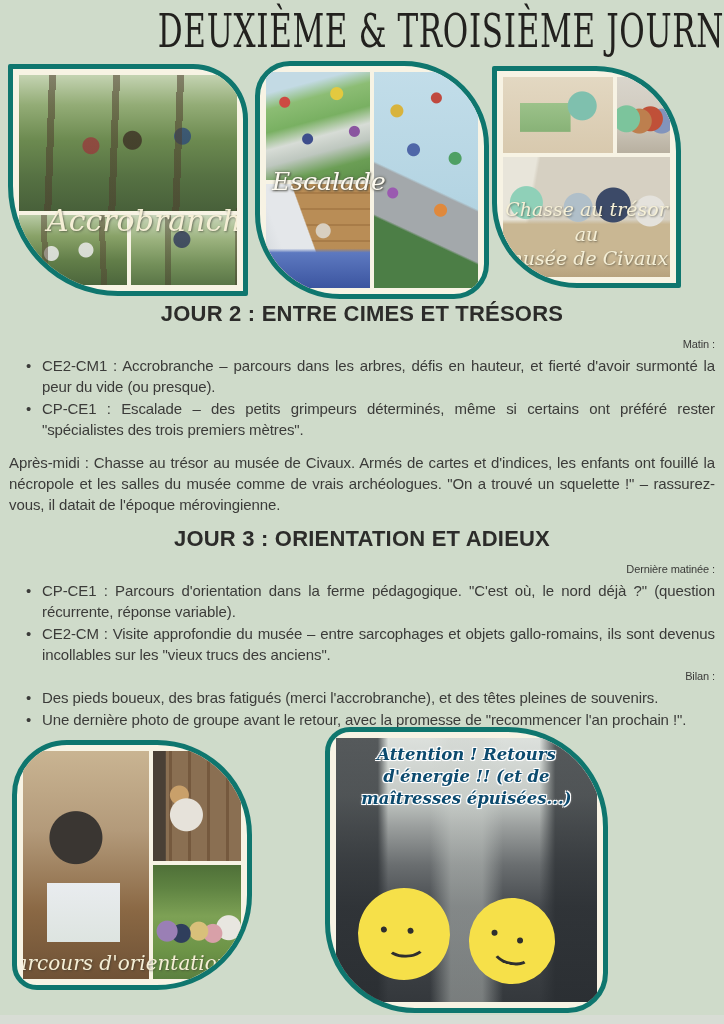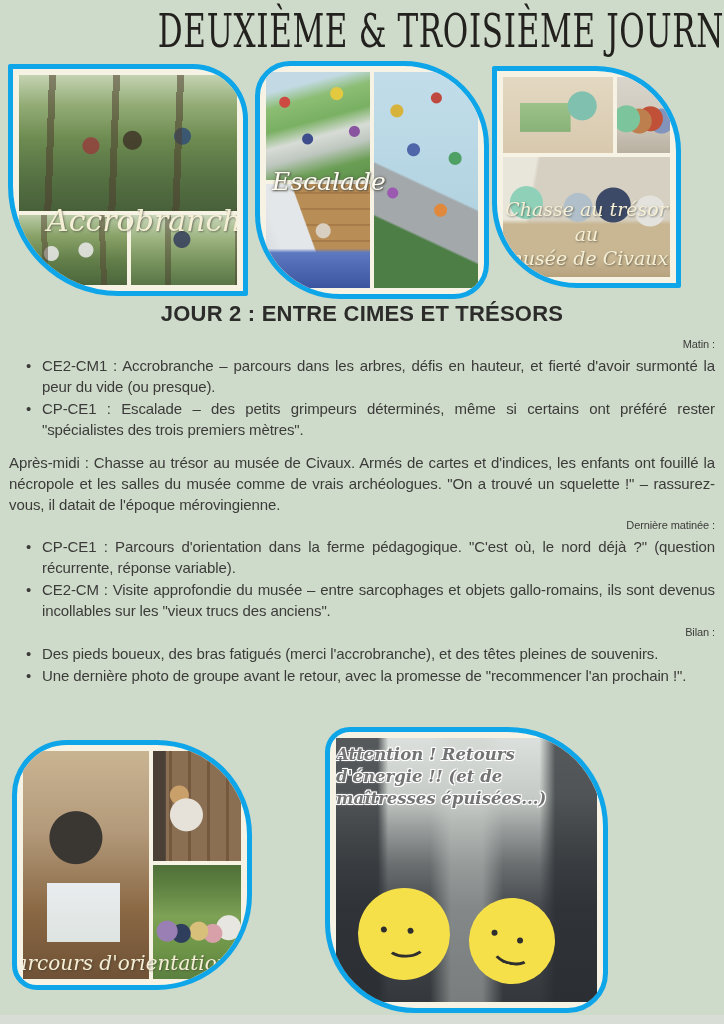--- a/index.html
+++ b/index.html
@@ -16,21 +16,21 @@
   .page-title span{
     display:inline-block;
     font-family:"DejaVu Serif",serif;
     font-weight:500;font-size:47px;line-height:54px;color:#22211e;
     transform:scaleX(0.66);transform-origin:50% 50%;
     letter-spacing:1px;
   }
   
   .collage{
     position:absolute;box-sizing:border-box;
-    border:5px solid #0ea5e9;background:#f7f3e4;
+    border:5px solid #0f766e;background:#f7f3e4;
     padding:6px;overflow:hidden;
   }
   .collage-inner{position:relative;width:100%;height:100%;overflow:hidden;}
   .ph{position:absolute;overflow:hidden;}
   .c-accro{left:8px;top:64px;width:240px;height:232px;border-radius:2px 55px 2px 110px;}
   .c-escalade{left:255px;top:61px;width:234px;height:238px;border-radius:35px 85px 35px 85px;}
   .c-chasse{left:492px;top:66px;width:189px;height:222px;border-radius:2px 85px 2px 85px;}
   .c-orient{left:12px;top:740px;width:240px;height:250px;border-radius:55px 95px 95px 25px;}
   .c-bus{left:325px;top:727px;width:283px;height:286px;border-radius:25px 100px 40px 90px;}
 
@@ -155,23 +155,23 @@
     font-family:"DejaVu Serif",serif;font-style:italic;
     color:#f5efd6;text-shadow:1px 1px 2px rgba(55,55,45,.55);
     white-space:nowrap;
   }
   .lbl-accro{left:28px;top:128px;font-size:30px;}
   .lbl-escalade{left:6px;top:95px;font-size:25px;color:#fdfaf0;
     text-shadow:0 0 3px rgba(90,90,80,.9),1px 1px 2px rgba(60,60,50,.8);}
   .lbl-chasse{left:0;right:0;bottom:6px;text-align:center;font-size:19px;line-height:1.3;white-space:normal;}
   .lbl-orient{left:-20px;bottom:4px;font-size:20px;}
   .lbl-bus{
-    left:0;right:0;top:6px;
+    left:0;right:0;top:6px;text-align:center;
     font-family:"DejaVu Serif",serif;font-style:italic;font-weight:bold;
-    font-size:16.5px;line-height:1.32;color:#737373;
+    font-size:16.5px;line-height:1.32;color:#0c4a6e;
     text-shadow:-1px -1px 0 #fff,1px -1px 0 #fff,-1px 1px 0 #fff,1px 1px 0 #fff,0 0 3px #fff;
   }
   
   .smiley{position:absolute;border-radius:50%;background:#f6e049;}
   .smiley::before{
     content:"";position:absolute;width:6px;height:6px;border-radius:50%;
     background:#2f2f2f;left:26%;top:38%;box-shadow:26px 6px 0 #2f2f2f;
   }
   .smiley::after{
     content:"";position:absolute;width:34px;height:20px;left:28%;top:48%;
@@ -241,20 +241,21 @@
         <span class="dot">•</span>
         <span class="btext">CE2-CM1 : Accrobranche – parcours dans les arbres, défis en hauteur, et fierté d'avoir surmonté la peur du vide (ou presque).</span>
       </div>
       <div class="bullet">
         <span class="dot">•</span>
         <span class="btext">CP-CE1 : Escalade – des petits grimpeurs déterminés, même si certains ont préféré rester "spécialistes des trois premiers mètres".</span>
       </div>
     </div>
   <div class="para">Après-midi : Chasse au trésor au musée de Civaux. Armés de cartes et d'indices, les enfants ont fouillé la nécropole et les salles du musée comme de vrais archéologues. "On a trouvé un squelette !" – rassurez-vous, il datait de l'époque mérovingienne.</div>
 
+  <h2 class="h2-jour3">JOUR 3 : ORIENTATION ET ADIEUX</h2>
   <div class="lead" style="padding-left:2px;">Dernière matinée :</div>
   <div class="bullets">
       <div class="bullet">
         <span class="dot">•</span>
         <span class="btext">CP-CE1 : Parcours d'orientation dans la ferme pédagogique. "C'est où, le nord déjà ?" (question récurrente, réponse variable).</span>
       </div>
       <div class="bullet">
         <span class="dot">•</span>
         <span class="btext">CE2-CM : Visite approfondie du musée – entre sarcophages et objets gallo-romains, ils sont devenus incollables sur les "vieux trucs des anciens".</span>
       </div>

